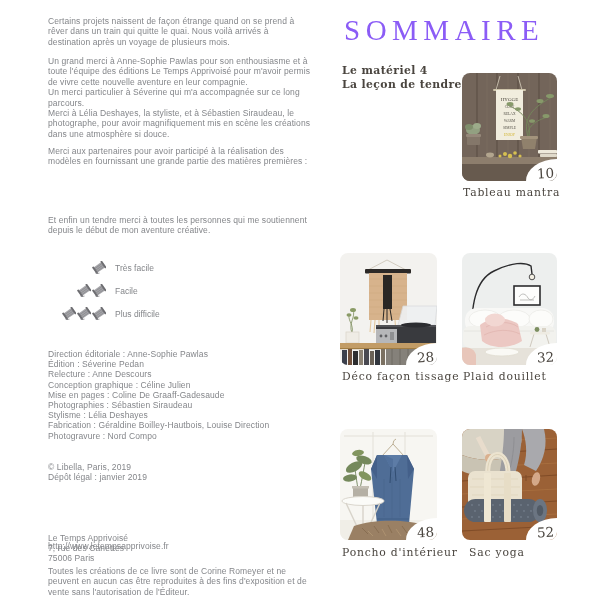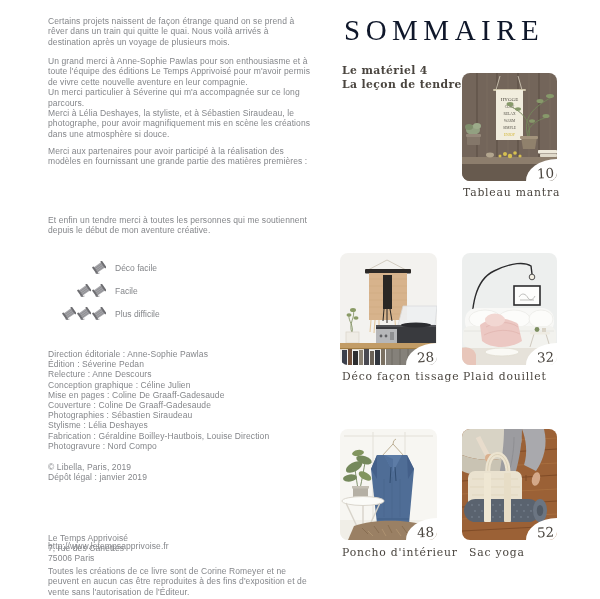--- a/index.html
+++ b/index.html
@@ -3,21 +3,21 @@
 <meta charset="utf-8">
 <style>
   html,body{margin:0;padding:0;background:#ffffff;}
   body{width:600px;height:599px;position:relative;overflow:hidden;
        font-family:"Liberation Sans",sans-serif;}
   .abs{position:absolute;}
   .gray{color:#84868a;font-size:8.5px;line-height:10.4px;letter-spacing:0.1px;}
   .leftcol{left:48px;width:264px;}
   .serif{font-family:"DejaVu Serif","Liberation Serif",serif;color:#4a453f;}
   .title{font-family:"Liberation Serif",serif;font-size:29px;letter-spacing:5.5px;
-         color:#0f172a;font-weight:500;}
+         color:#8b5cf6;font-weight:500;}
   .tocline{font-size:10.8px;line-height:14px;font-weight:700;letter-spacing:0.4px;}
   .caption{font-size:10.8px;font-weight:500;letter-spacing:0.8px;}
   .thumb{position:absolute;border-radius:8px;overflow:hidden;}
   .thumb svg{display:block;}
   .notch{position:absolute;right:0;bottom:0;width:31px;height:22px;background:#ffffff;
           border-top-left-radius:100% 100%;}
   .pnum{position:absolute;right:3px;bottom:0px;font-family:"DejaVu Serif",serif;
         font-size:13.5px;color:#4a453f;transform:rotate(-3deg);}
   .legend-row{display:flex;align-items:center;height:23px;}
   .spools{width:60px;display:flex;justify-content:flex-end;align-items:center;gap:1px;margin-right:9px;}
@@ -49,21 +49,21 @@
       <rect x="2.2" y="3.2" width="9.6" height="6.6" rx="1" fill="#a8a8ac"></rect>
       <rect x="2.2" y="4.4" width="9.6" height="0.9" fill="#8e8e92"></rect>
       <rect x="2.2" y="6.2" width="9.6" height="0.9" fill="#8e8e92"></rect>
       <rect x="2.2" y="8" width="9.6" height="0.9" fill="#8e8e92"></rect>
       <rect x="1" y="2.2" width="1.9" height="8.6" rx="0.7" fill="#6d6d71"></rect>
       <rect x="11.1" y="2.2" width="1.9" height="8.6" rx="0.7" fill="#6d6d71"></rect>
     </g>
     <path d="M3,11.6 q2,1.6 4.5,0.5" stroke="#8e8e92" stroke-width="0.8" fill="none"></path>
   </svg>
       </span>
-    <span class="legend-label">Déco facile</span>
+    <span class="legend-label">Très facile</span>
   </div>
   <div class="legend-row">
     <span class="spools">
         <svg class="spool-icon" width="14" height="13" viewBox="0 0 14 13">
     <g transform="rotate(-35 7 6)">
       <rect x="2.2" y="3.2" width="9.6" height="6.6" rx="1" fill="#a8a8ac"></rect>
       <rect x="2.2" y="4.4" width="9.6" height="0.9" fill="#8e8e92"></rect>
       <rect x="2.2" y="6.2" width="9.6" height="0.9" fill="#8e8e92"></rect>
       <rect x="2.2" y="8" width="9.6" height="0.9" fill="#8e8e92"></rect>
       <rect x="1" y="2.2" width="1.9" height="8.6" rx="0.7" fill="#6d6d71"></rect>
@@ -124,21 +124,20 @@
     <span class="legend-label">Plus difficile</span>
   </div>
 </div>
 
 <div class="abs leftcol gray credits" style="top:349px;line-height:10.2px;">
   <div>Direction éditoriale : Anne-Sophie Pawlas</div>
   <div>Édition : Séverine Pedan</div>
   <div>Relecture : Anne Descours</div>
   <div>Conception graphique : Céline Julien</div>
   <div>Mise en pages : Coline De Graaff-Gadesaude</div>
-  <div>Couverture : Coline De Graaff-Gadesaude</div>
   <div>Photographies : Sébastien Siraudeau</div>
   <div>Stylisme : Lélia Deshayes</div>
   <div>Fabrication : Géraldine Boilley-Hautbois, Louise Direction</div>
   <div>Photogravure : Nord Compo</div>
 </div>
 
 <div class="abs leftcol gray blocklines" style="top:462px;line-height:10.2px;">
   <div>© Libella, Paris, 2019</div>
   <div>Dépôt légal : janvier 2019</div>
 </div>

